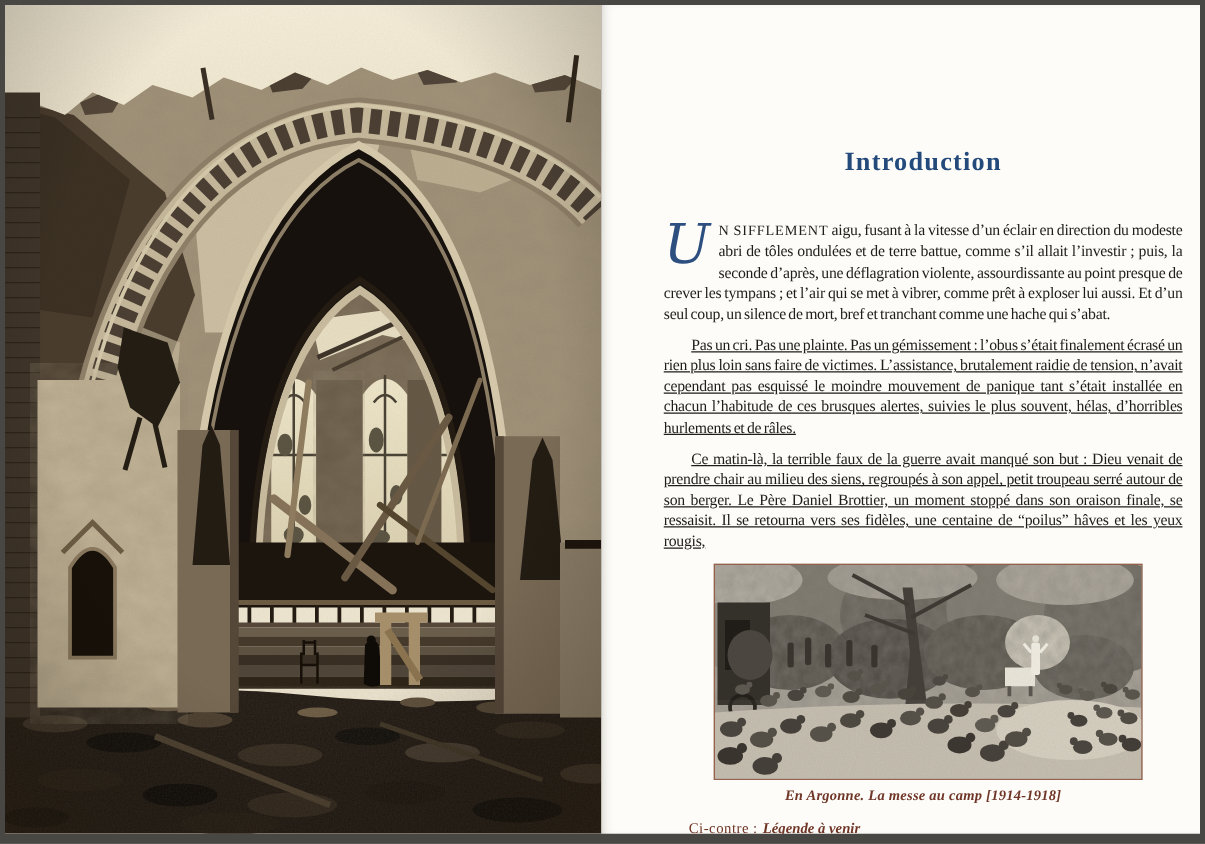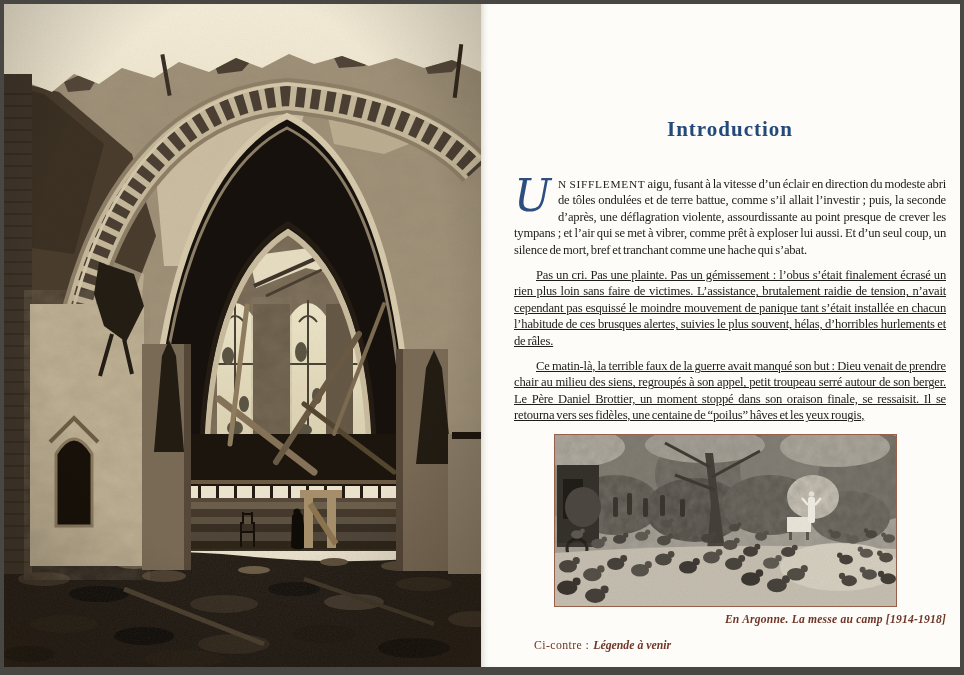--- a/index.html
+++ b/index.html
@@ -2,34 +2,34 @@
 <html><head>
 <meta charset="utf-8">
 <style>
   html,body{margin:0;padding:0;background:#706e6a;}
   .frame{position:relative;width:964px;height:675px;background:#494744;box-sizing:border-box;
          padding:4px 4px 8px 4px;font-family:"Liberation Serif",serif;}
   .spread{position:relative;width:956px;height:663px;display:flex;}
   .page{position:relative;height:663px;overflow:hidden;}
   .page-left{width:477px;background:#efe7d2;}
   .page-left svg{display:block;}
-  .page-right{width:479px;background:#fdfcf8;box-sizing:border-box;padding:0 14px 0 33px;
+  .page-right{width:479px;background:#fdfcf8;box-sizing:border-box;padding:0 14px 0 50px;
               box-shadow:inset 6px 0 10px -8px rgba(60,50,30,.45);}
   h1.title{margin:112px 0 0 0;text-align:center;font-size:21px;line-height:26px;
            font-weight:bold;color:#24497b;letter-spacing:1px;}
   .para{margin:9px 0 0 0;font-size:12.6px;line-height:16.4px;color:#201d18;text-align:justify;
         letter-spacing:-0.2px;word-spacing:-1px;}
   .para.first{margin-top:34px;}
   .para.indent{text-indent:22px;text-decoration:underline;}
   .dropcap{float:left;font-family:"DejaVu Serif",serif;font-style:italic;font-size:44px;
            line-height:33px;color:#2c4f80;padding:3px 7px 0 0;}
   .lead{font-size:11.4px;letter-spacing:0.7px;}
   figure.inset{margin:10px 0 0 40px;padding:0;width:341px;height:171px;border:1px solid #96604a;
                background:#aaa49a;}
-  .caption{margin-top:6px;text-align:right;font-size:11.6px;font-style:italic;font-weight:bold;
+  .caption{margin-top:6px;text-align:center;font-size:11.6px;font-style:italic;font-weight:bold;
            color:#6f3526;letter-spacing:0.2px;}
   .note{margin:12px 0 16px 20px;font-size:11.8px;color:#6f3526;}
   .note-label{letter-spacing:0.4px;}
   .note-value{font-style:italic;font-weight:bold;margin-left:4px;}
 </style>
 </head>
 <body>
 
 <div class="frame">
   <div class="spread">

